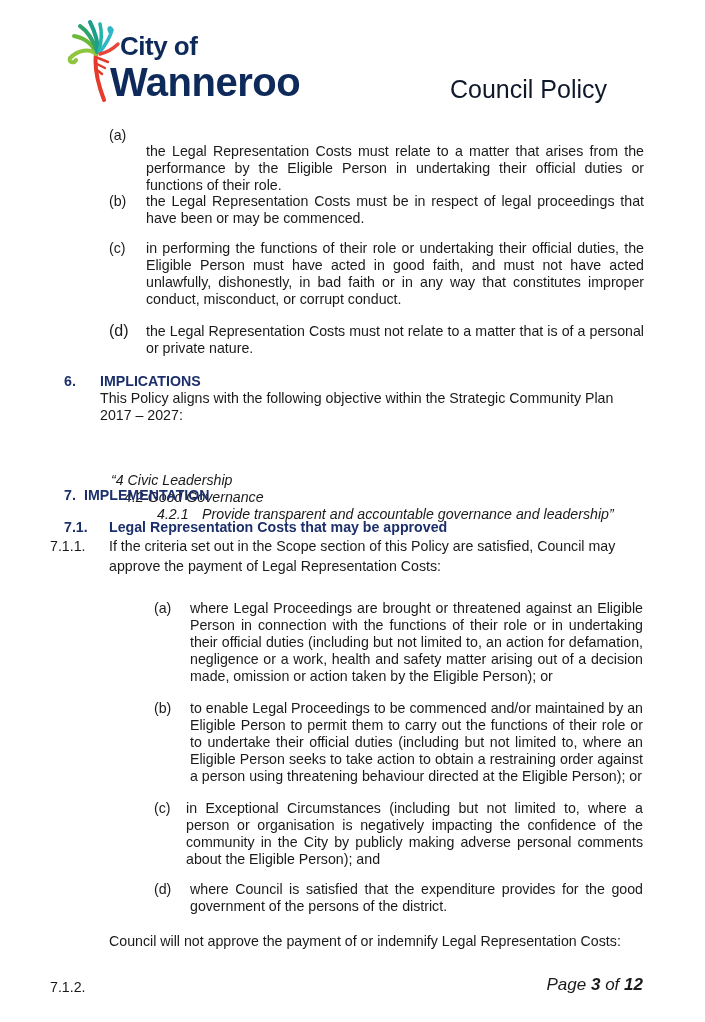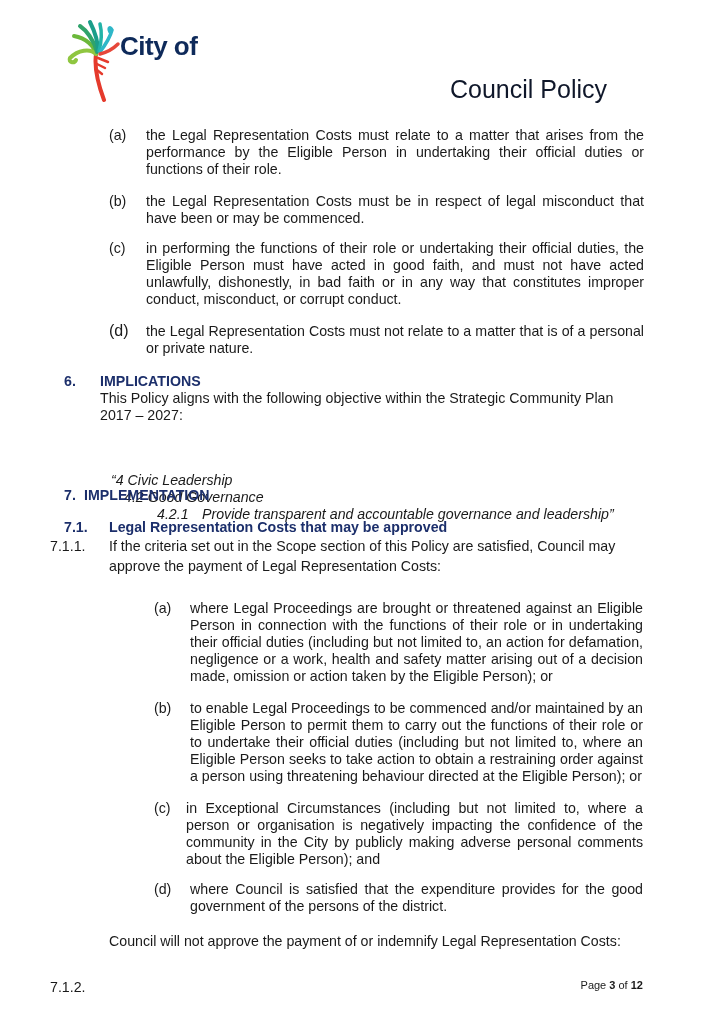--- a/index.html
+++ b/index.html
@@ -18,49 +18,50 @@
     .logo-city { position: absolute; left: 56px; top: 14px; font-size: 26px; line-height: 28px; color: #0e2a5a; letter-spacing: -0.5px; font-weight: bold; }
     .logo-wanneroo { position: absolute; left: 46px; top: 44px; font-size: 40px; line-height: 40px; font-weight: bold; color: #0e2a5a; letter-spacing: -0.5px; }
     .council-policy { right: 98px; top: 75px; font-size: 25px; line-height: 28px; color: #0f172a; }
 
     .justify { text-align: justify; }
     .item-label { position: absolute; }
 
     .heading { color: #1c2f6b; font-weight: bold; }
     .italic { font-style: italic; margin-top: 48px; }
 
-    .footer { right: 62px; top: 978px; font-size: 11px; line-height: 14px; color: #1a1a1a; }
+    .footer { right: 62px; top: 978px; font-size: 17px; line-height: 14px; color: #1a1a1a; font-style: italic; }
     .footer b { font-weight: bold; }
   </style>
 </head>
 <body>
 
 <div class="abs logo">
   <svg width="60" height="84" viewBox="0 0 60 84" style="position:absolute;left:0;top:0;">
     <path d="M40 82 C34 66 30 50 32 36" stroke="#e53a2c" stroke-width="4" fill="none" stroke-linecap="round"></path>
     <path d="M32 36 C30 28 22 20 10 18" stroke="#6bb83a" stroke-width="4" fill="none" stroke-linecap="round"></path>
     <path d="M32 36 C26 30 14 32 6 40 C4 44 10 46 12 42" stroke="#8fc640" stroke-width="4" fill="none" stroke-linecap="round"></path>
     <path d="M33 34 C30 22 22 12 16 8" stroke="#2fa36b" stroke-width="4" fill="none" stroke-linecap="round"></path>
     <path d="M34 33 C34 22 30 12 26 4" stroke="#1b9e8a" stroke-width="4" fill="none" stroke-linecap="round"></path>
     <path d="M35 33 C38 22 38 14 36 6" stroke="#23b3a8" stroke-width="3.5" fill="none" stroke-linecap="round"></path>
     <path d="M36 34 C42 26 46 20 48 12 C46 8 44 10 46 14" stroke="#2fb7c8" stroke-width="3.5" fill="none" stroke-linecap="round"></path>
     <path d="M36 36 C44 34 50 30 54 26" stroke="#e6473a" stroke-width="3.5" fill="none" stroke-linecap="round"></path>
     <path d="M34 40 L44 44 M33 46 L41 50 M33 52 L38 56" stroke="#e53a2c" stroke-width="2.5" stroke-linecap="round"></path>
   </svg>
   <div class="logo-city">City of</div>
+  <div class="logo-wanneroo">Wanneroo</div>
 </div>
 <div class="abs council-policy">Council Policy</div>
 
 <div class="abs" style="left:109px; top:127px; width:535px;">
   <span class="item-label" style="left:0; top:0;">(a)</span>
-  <div class="justify" style="margin-left:37px;">the Legal Representation Costs must relate to a matter that arises from the performance by the Eligible Person in undertaking their official duties or functions of their role.</div>
+  <div class="justify" style="margin-left:37px;margin-top:16px;">the Legal Representation Costs must relate to a matter that arises from the performance by the Eligible Person in undertaking their official duties or functions of their role.</div>
 </div>
 <div class="abs" style="left:109px; top:193px; width:535px;">
   <span class="item-label" style="left:0; top:0;">(b)</span>
-  <div class="justify" style="margin-left:37px;">the Legal Representation Costs must be in respect of legal misconduct that have been or may be commenced.</div>
+  <div class="justify" style="margin-left:37px;">the Legal Representation Costs must be in respect of legal proceedings that have been or may be commenced.</div>
 </div>
 <div class="abs" style="left:109px; top:240px; width:535px;">
   <span class="item-label" style="left:0; top:0;">(c)</span>
   <div class="justify" style="margin-left:37px;">in performing the functions of their role or undertaking their official duties, the Eligible Person must have acted in good faith, and must not have acted unlawfully, dishonestly, in bad faith or in any way that constitutes improper conduct, misconduct, or corrupt conduct.</div>
 </div>
 <div class="abs" style="left:109px; top:323px; width:535px;">
   <span class="item-label" style="left:0; top:-1px; font-size:16px;">(d)</span>
   <div class="justify" style="margin-left:37px;">the Legal Representation Costs must not relate to a matter that is of a personal or private nature.</div>
 </div>
 

